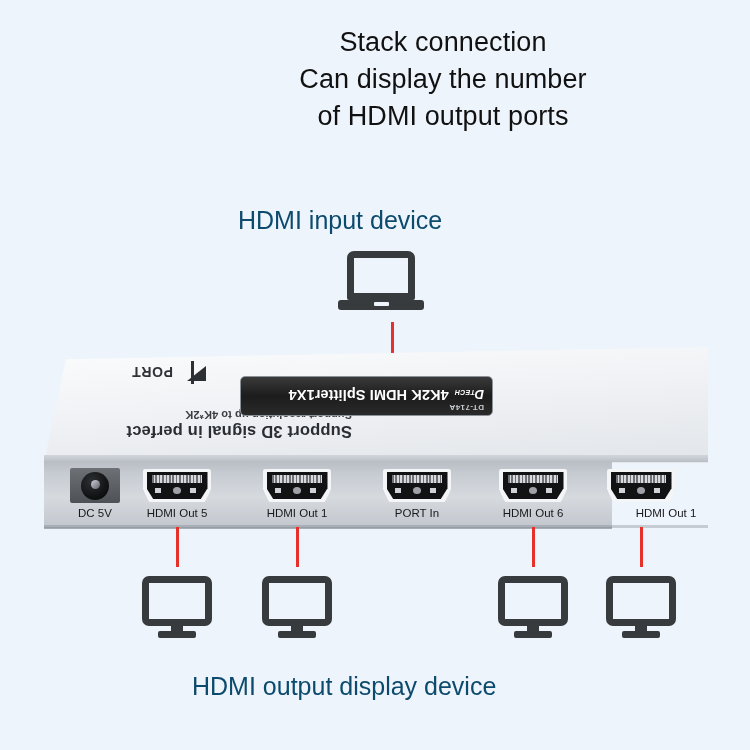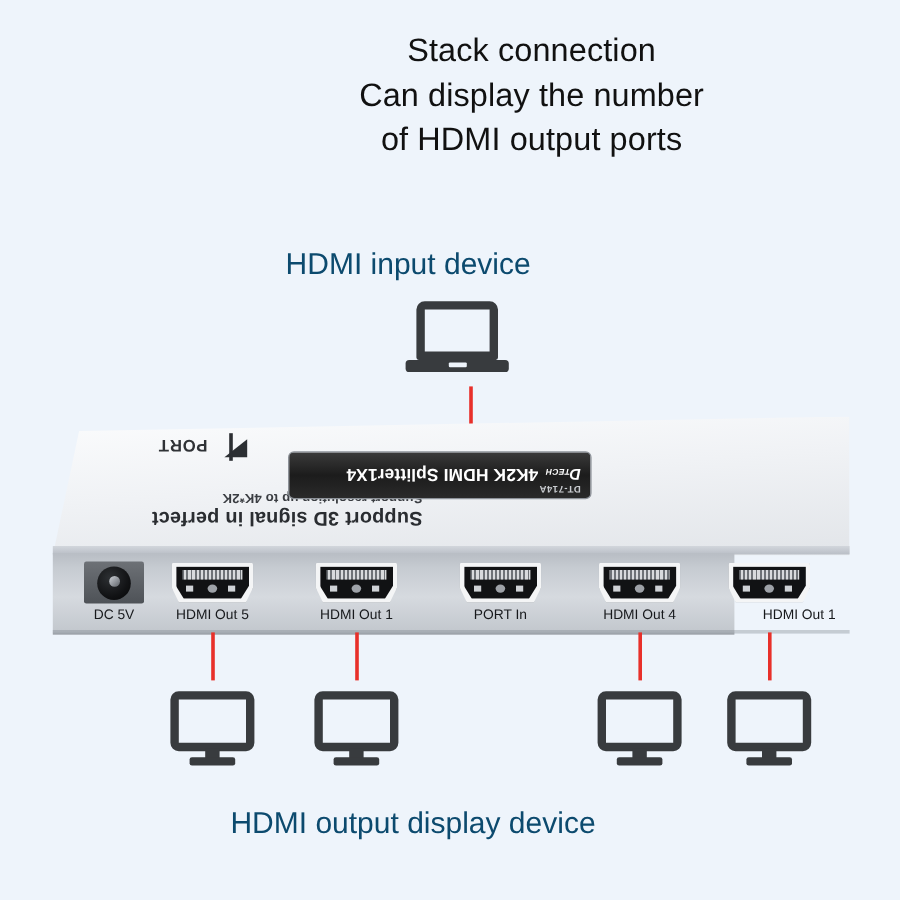--- a/index.html
+++ b/index.html
@@ -482,21 +482,21 @@
 
       <div class="port" style="left:455px;">
         <div class="hdmi">
           <div class="cavity"></div>
             <div class="pins"></div>
           <div class="dot-l"></div>
             <div class="dot-c"></div>
             <div class="dot-r"></div>
         </div>
       </div>
-      <div class="port-label" style="left:449px; width:80px;">HDMI Out 4</div>
+      <div class="port-label" style="left:449px; width:80px;">HDMI Out 6</div>
 
       <div class="port" style="left:563px;">
         <div class="hdmi">
           <div class="cavity"></div>
             <div class="pins"></div>
           <div class="dot-l"></div>
             <div class="dot-c"></div>
             <div class="dot-r"></div>
         </div>
       </div>

